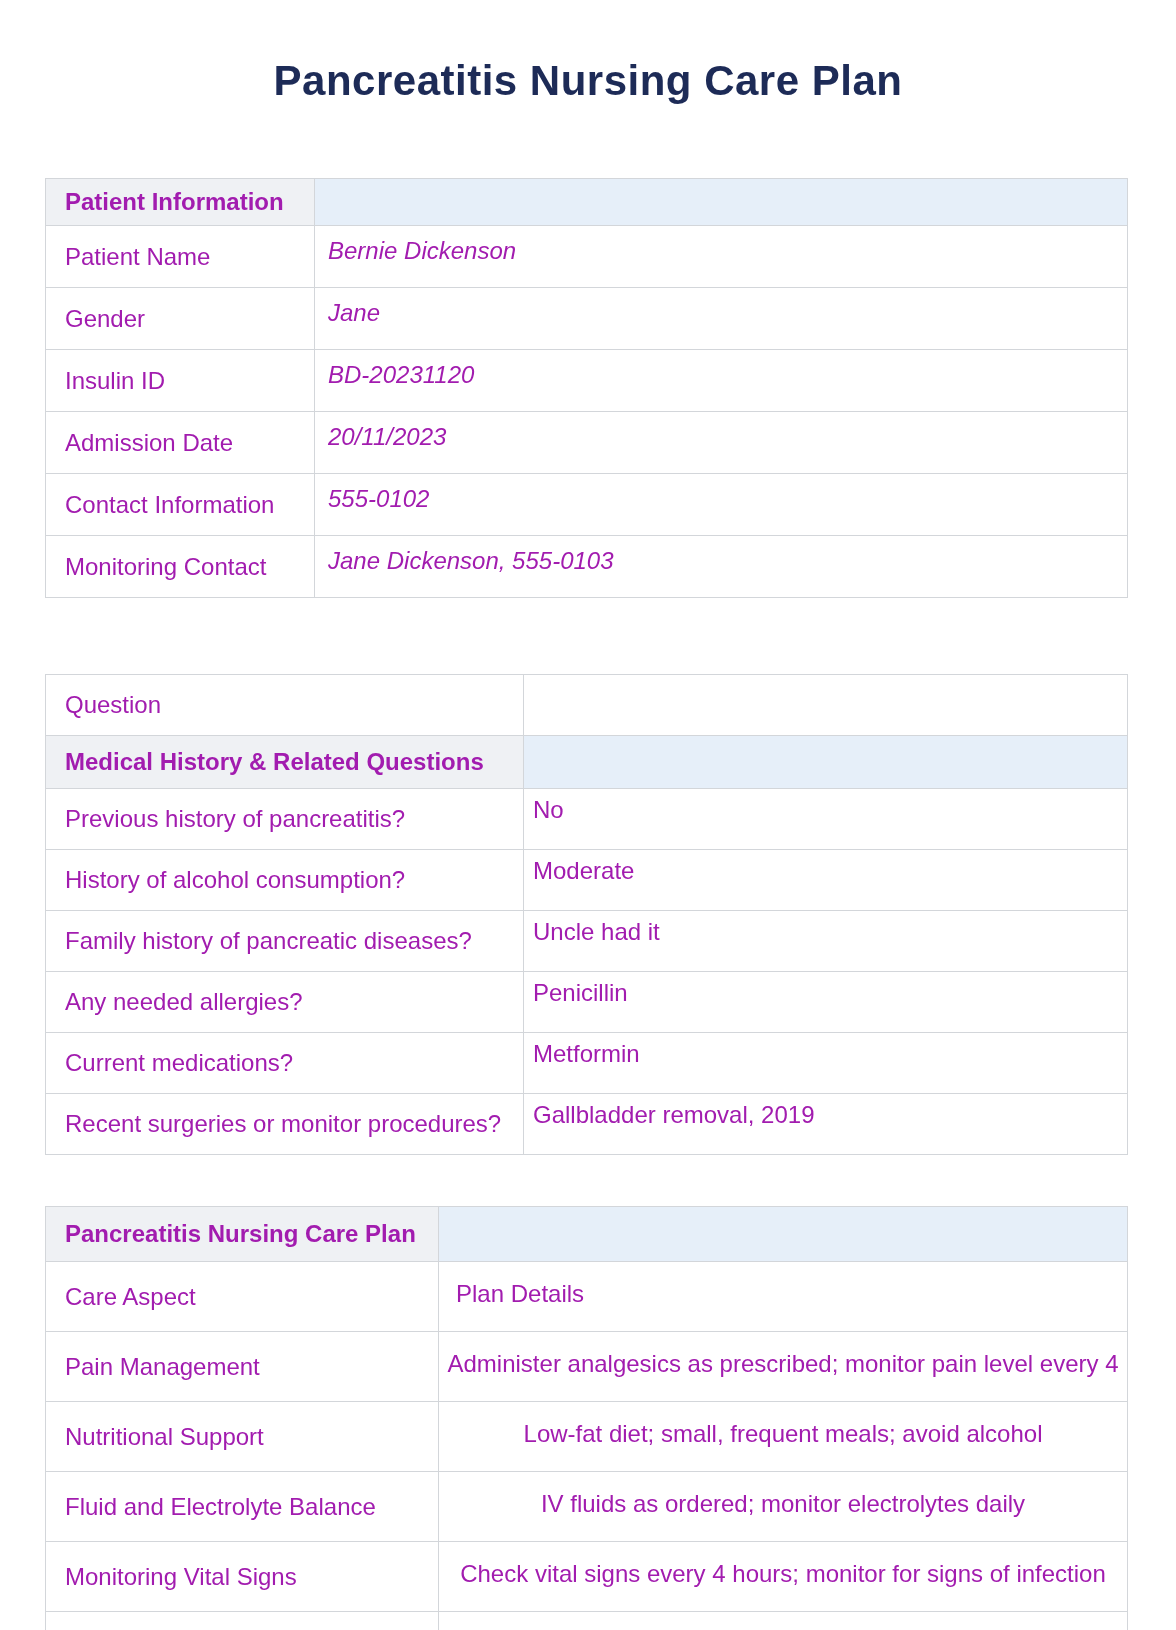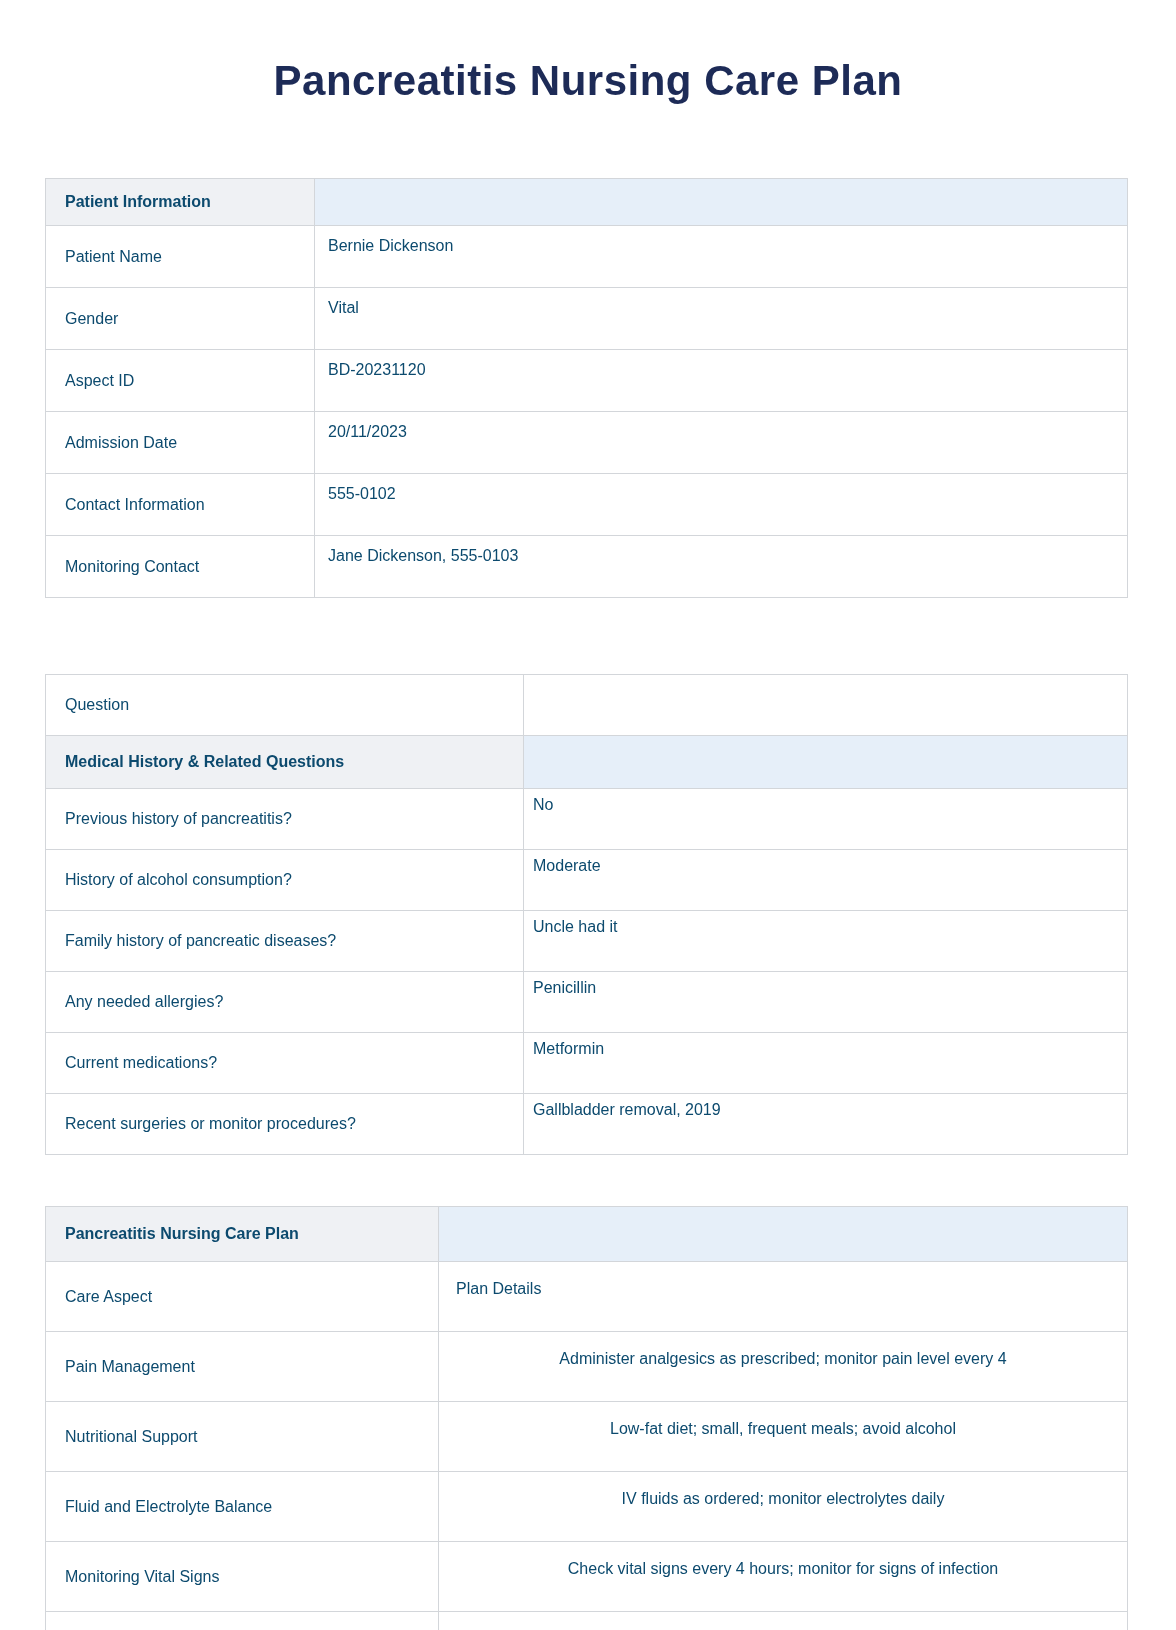--- a/index.html
+++ b/index.html
@@ -26,22 +26,22 @@
   }
   table.form-table {
     border-collapse: collapse;
     table-layout: fixed;
     margin-left: 45px;
     width: 1082px;
     background: #ffffff;
   }
   table.form-table td {
     border: 1px solid #d3d6da;
-    font-size: 16px;
-    color: #0c4a6e;
+    font-size: 24px;
+    color: #a21caf;
     overflow: hidden;
     white-space: nowrap;
   }
   
   td.header-left {
     background: #eff1f4;
     font-weight: bold;
     color: #2e2f31;
     padding-left: 19px;
     vertical-align: middle;
@@ -57,21 +57,21 @@
   }
   
   td.value-cell {
     vertical-align: top;
     background: #ffffff;
   }
   
   #patient-info-table td { height: 49px; }
   #patient-info-table td.header-left,
   #patient-info-table td.header-right { height: 44px; }
-  #patient-info-table td.value-cell { padding-top: 11px; padding-left: 13px; }
+  #patient-info-table td.value-cell { padding-top: 11px; padding-left: 13px; font-style: italic; }
   
   #medical-history-table td { height: 52px; }
   #medical-history-table td.header-left,
   #medical-history-table td.header-right { height: 50px; }
   #medical-history-table td.value-cell { padding-top: 7px; padding-left: 9px; margin-top: 48px; }
   
   #care-plan-table td { height: 50px; }
   #care-plan-table td.header-left,
   #care-plan-table td.header-right { height: 52px; }
   #care-plan-table td.value-cell {
@@ -104,24 +104,24 @@
       <tr>
     <td class="header-left">Patient Information</td>
     <td class="header-right"></td>
   </tr>
   <tr>
     <td class="label-cell">Patient Name</td>
     <td class="value-cell">Bernie Dickenson</td>
   </tr>
   <tr>
     <td class="label-cell">Gender</td>
-    <td class="value-cell">Vital</td>
-  </tr>
-  <tr>
-    <td class="label-cell">Aspect ID</td>
+    <td class="value-cell">Jane</td>
+  </tr>
+  <tr>
+    <td class="label-cell">Insulin ID</td>
     <td class="value-cell">BD-20231120</td>
   </tr>
   <tr>
     <td class="label-cell">Admission Date</td>
     <td class="value-cell">20/11/2023</td>
   </tr>
   <tr>
     <td class="label-cell">Contact Information</td>
     <td class="value-cell">555-0102</td>
   </tr>

